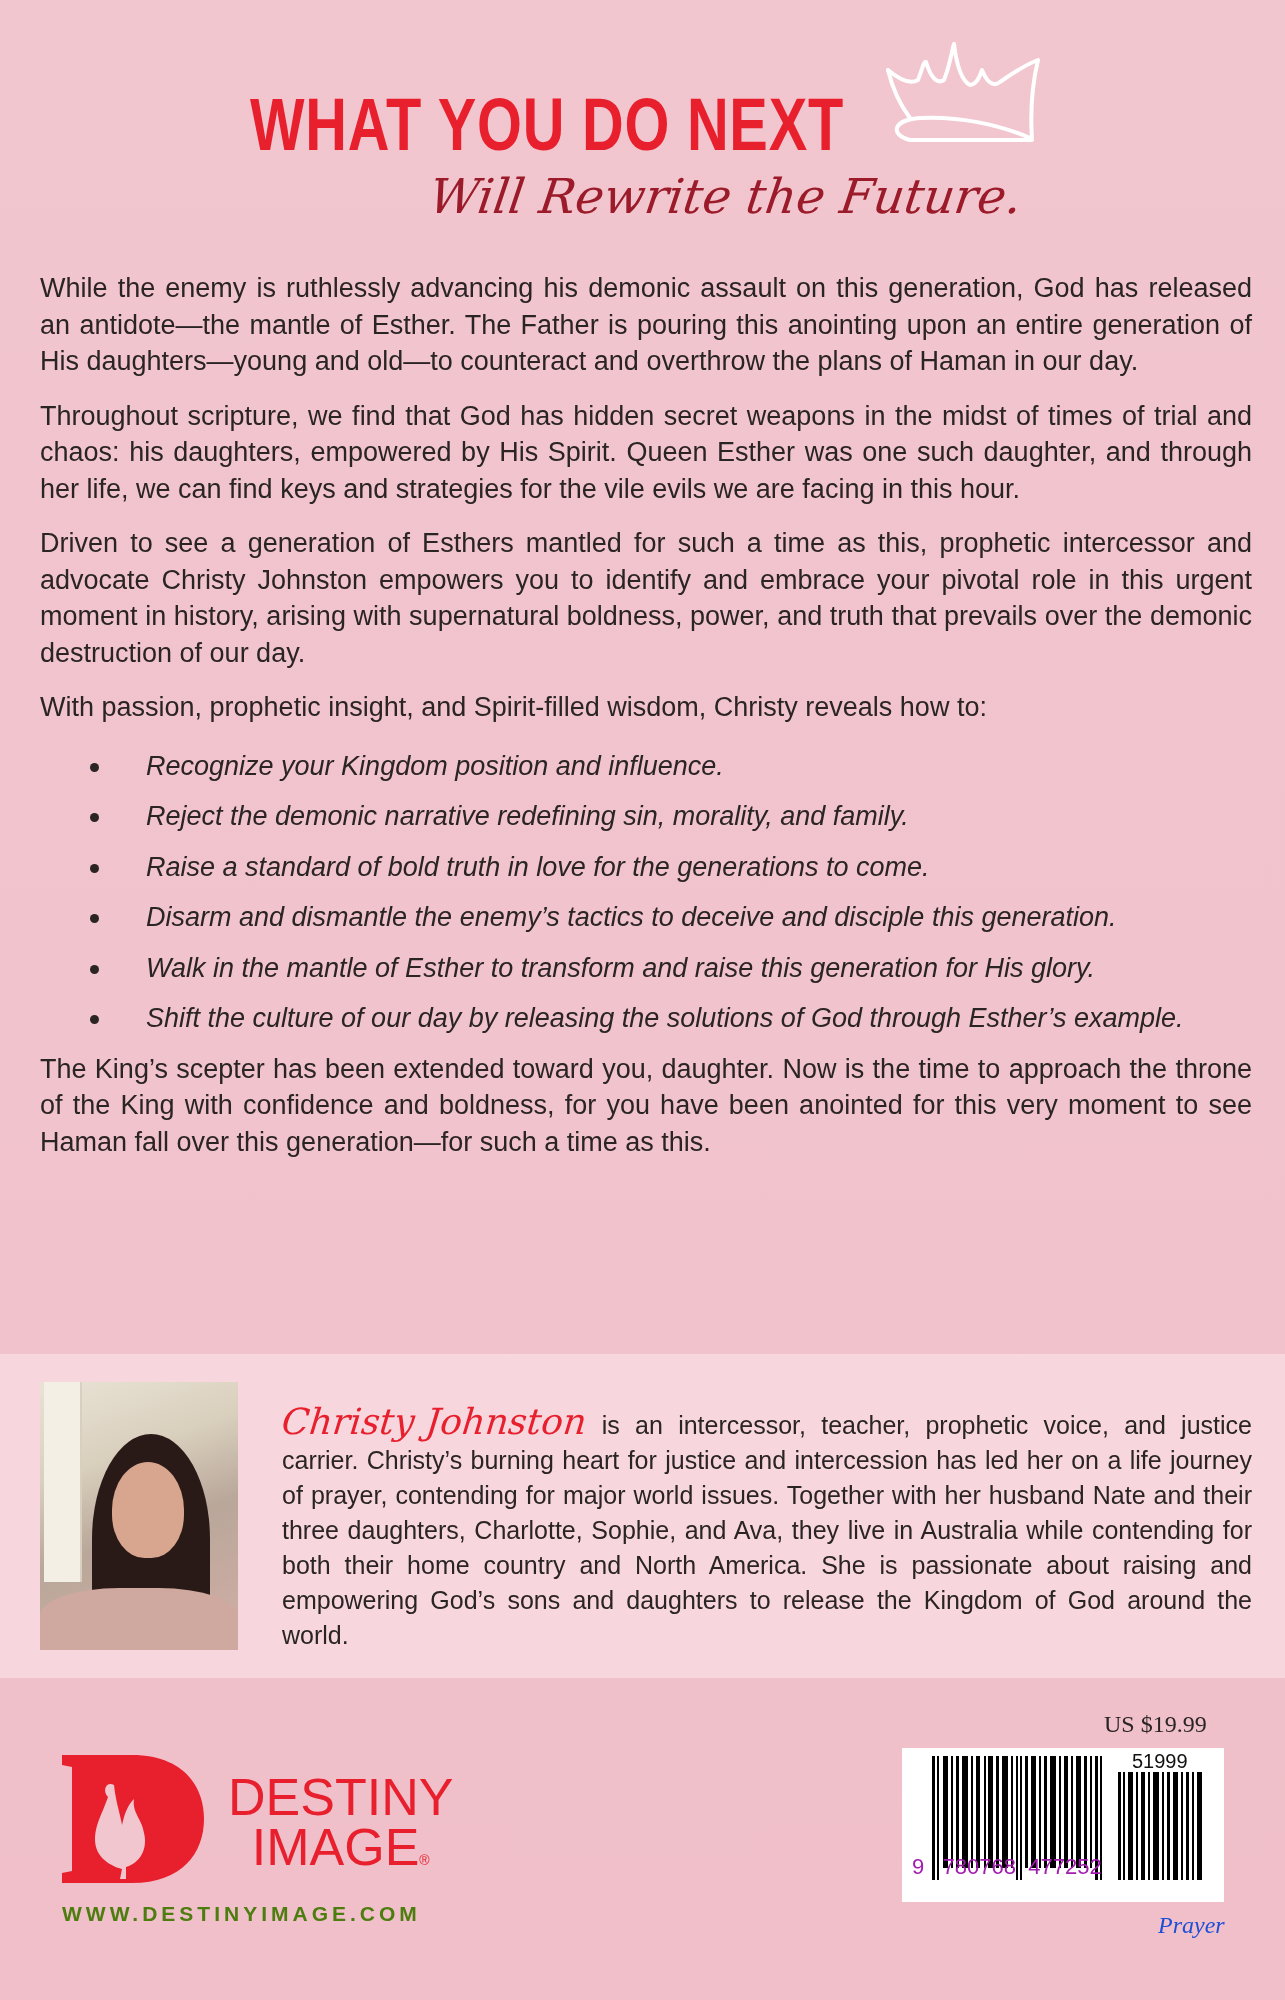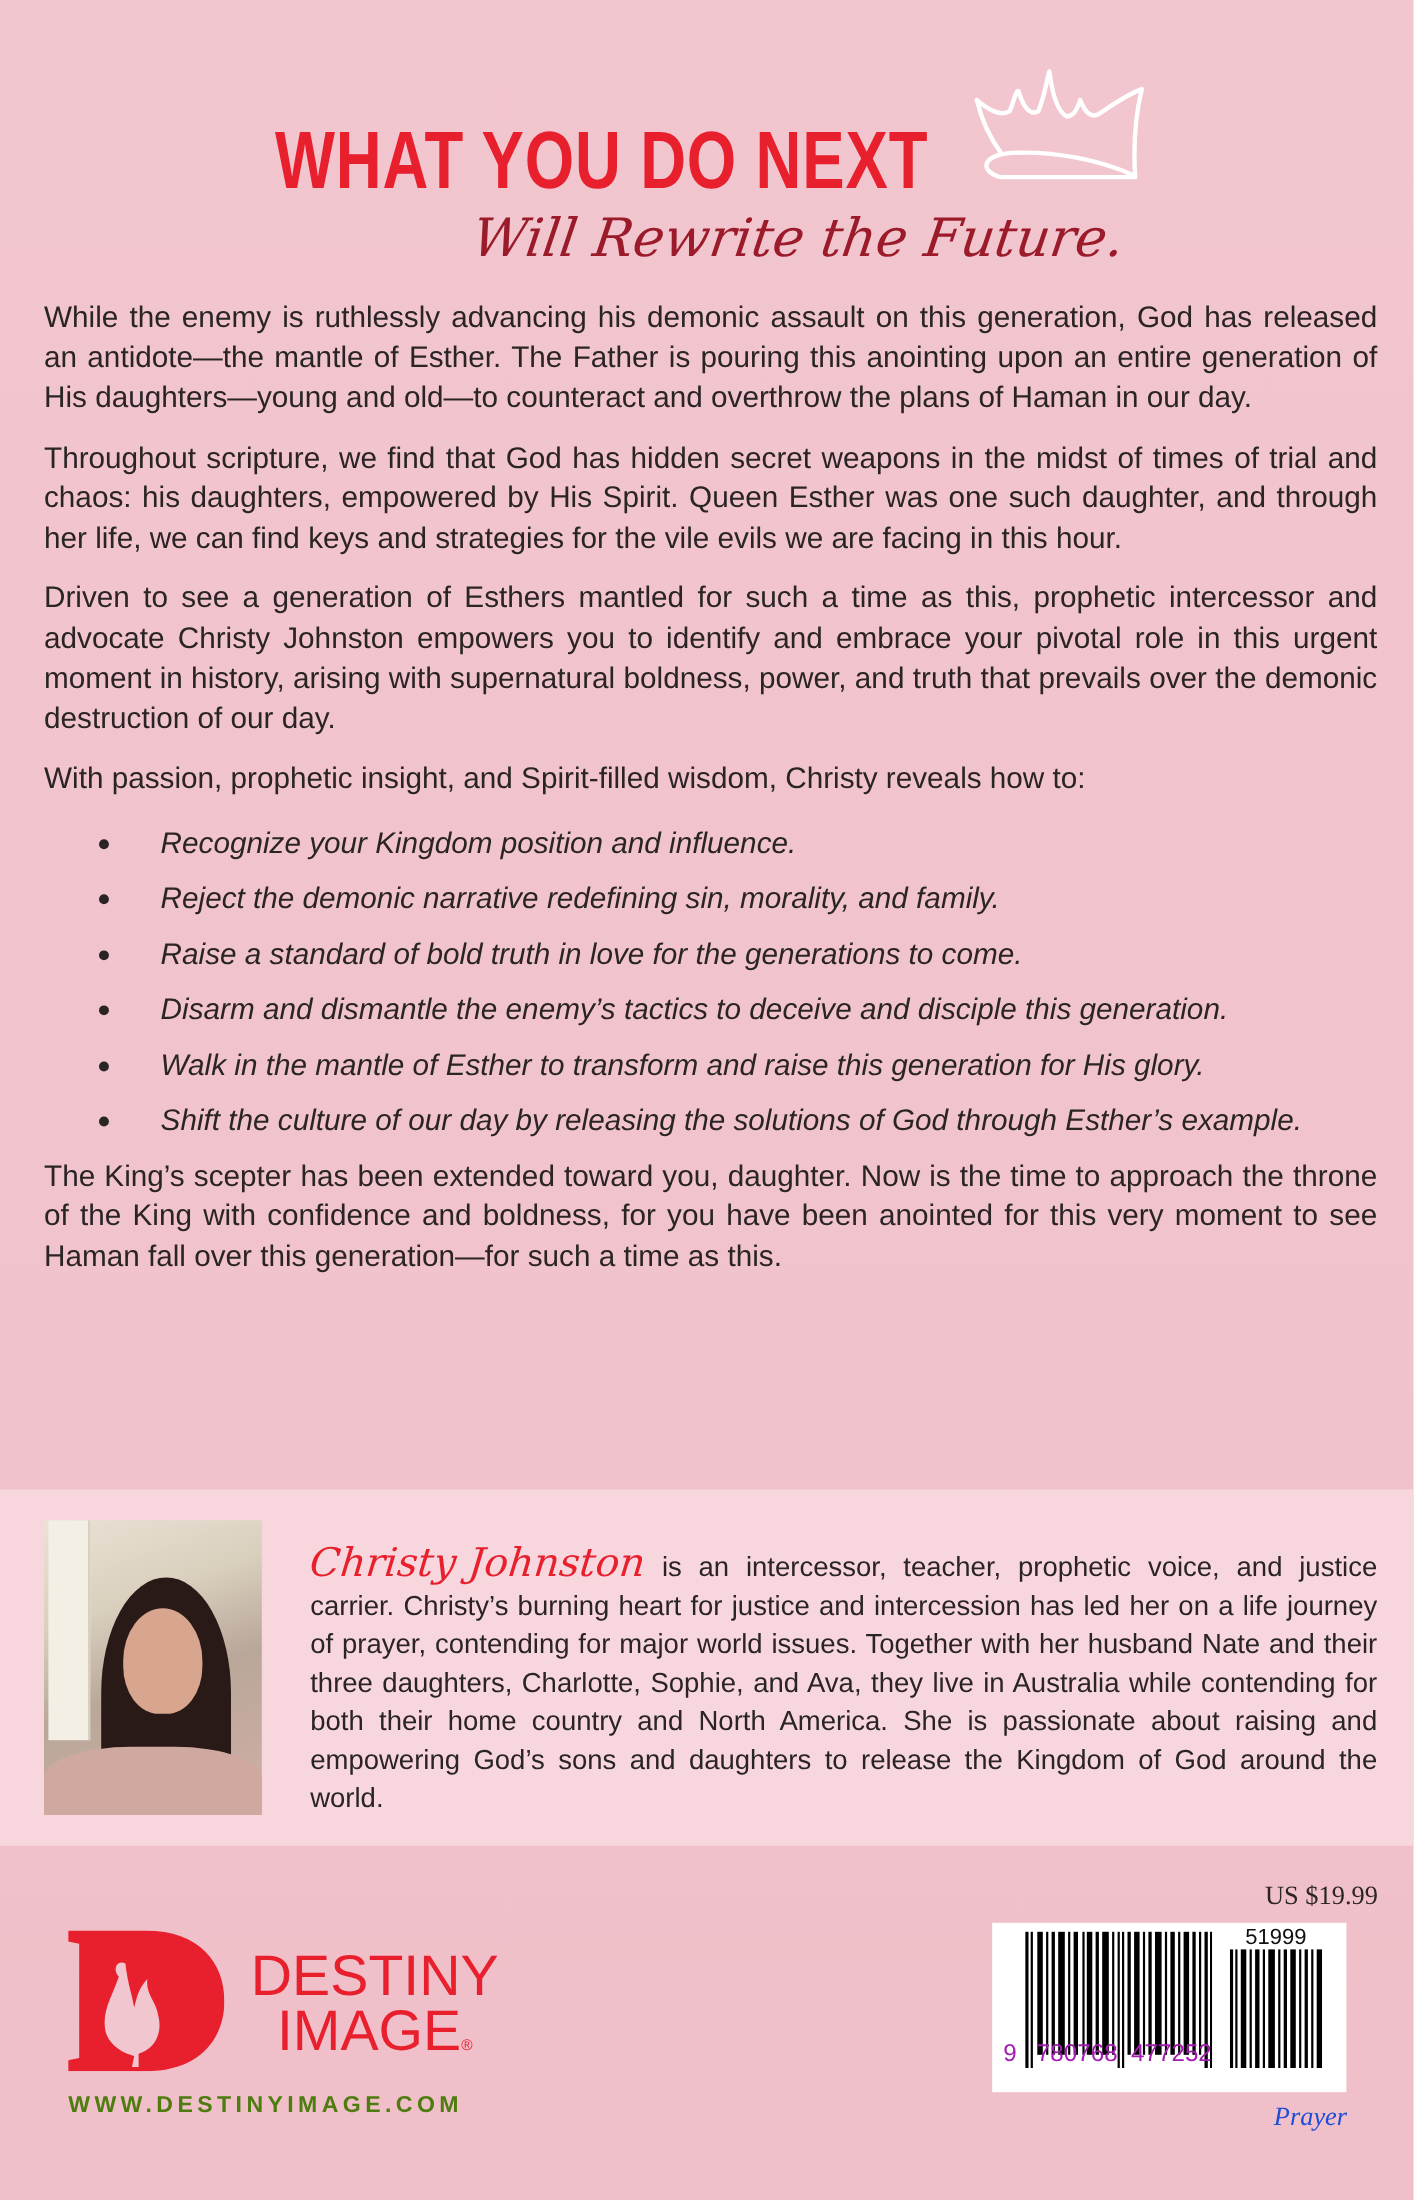--- a/index.html
+++ b/index.html
@@ -3,21 +3,21 @@
 <meta charset="utf-8">
 <style>
   html, body { margin: 0; padding: 0; }
   body {
     width: 1285px; height: 2000px; overflow: hidden;
     background: linear-gradient(180deg, #f2c6cf 0%, #f1c3cc 55%, #f0bfc9 100%);
     font-family: "Liberation Sans", sans-serif;
     color: #2a2425;
     position: relative;
   }
-  .header { position: absolute; left: 0; top: 0; width: 1285px; height: 240px; margin-top: 21px; }
+  .header { position: absolute; left: 0; top: 0; width: 1285px; height: 240px; }
   .headline {
     position: absolute; left: 250px; top: 88px;
     font-family: "Liberation Sans", sans-serif; font-weight: 700;
     font-size: 74px; letter-spacing: 1px; color: #e8202e;
     transform: scaleX(0.78); transform-origin: left top; white-space: nowrap;
     line-height: 1;
   }
   .script {
     position: absolute; left: 430px; top: 168px;
     font-family: "DejaVu Serif", serif; font-style: italic;
@@ -62,21 +62,21 @@
     position: absolute; left: 228px; top: 1772px;
     font-weight: 400; font-size: 52px; line-height: 50px; color: #e8202e; text-align: center;
   }
   .logo-reg { font-size: 14px; vertical-align: baseline; }
   .logo-url {
     position: absolute; left: 62px; top: 1902px;
     font-weight: 700; font-size: 21px; letter-spacing: 4px; color: #4d7c0f;
   }
   .price {
     position: absolute; left: 1104px; top: 1711px;
-    font-family: "Liberation Serif", serif; font-size: 24px; color: #2a2425; margin-left: 46px;
+    font-family: "Liberation Serif", serif; font-size: 24px; color: #2a2425;
   }
   .barcode-box {
     position: absolute; left: 902px; top: 1748px; width: 322px; height: 154px;
     background: #ffffff;
   }
   .bars-main { position: absolute; left: 30px; top: 8px; width: 170px; height: 124px; }
   .bars-addon { position: absolute; left: 216px; top: 24px; width: 84px; height: 108px; }
   .isbn-digits {
     position: absolute; left: 10px; top: 106px; font-size: 22px; color: #a21caf;
     white-space: pre; background: transparent;

